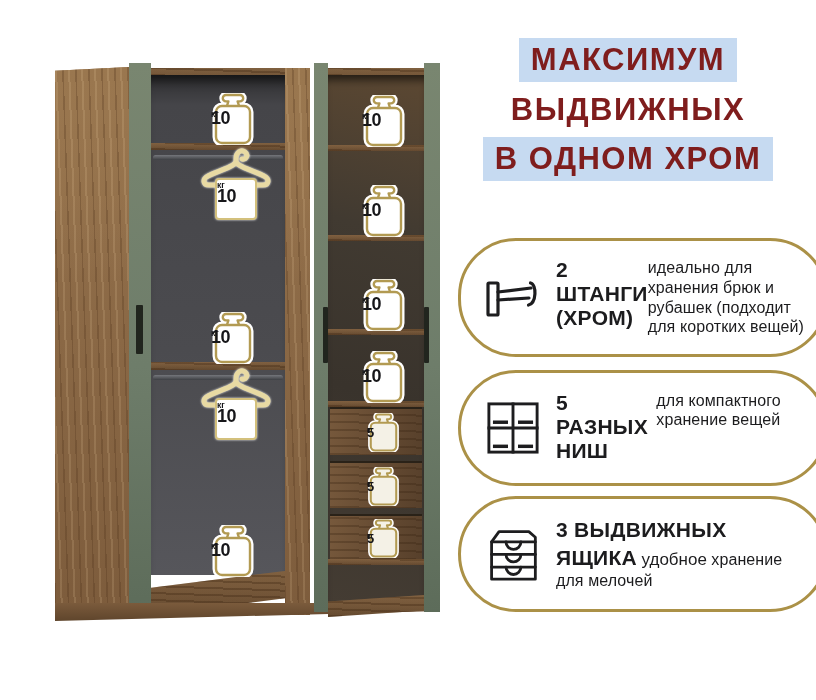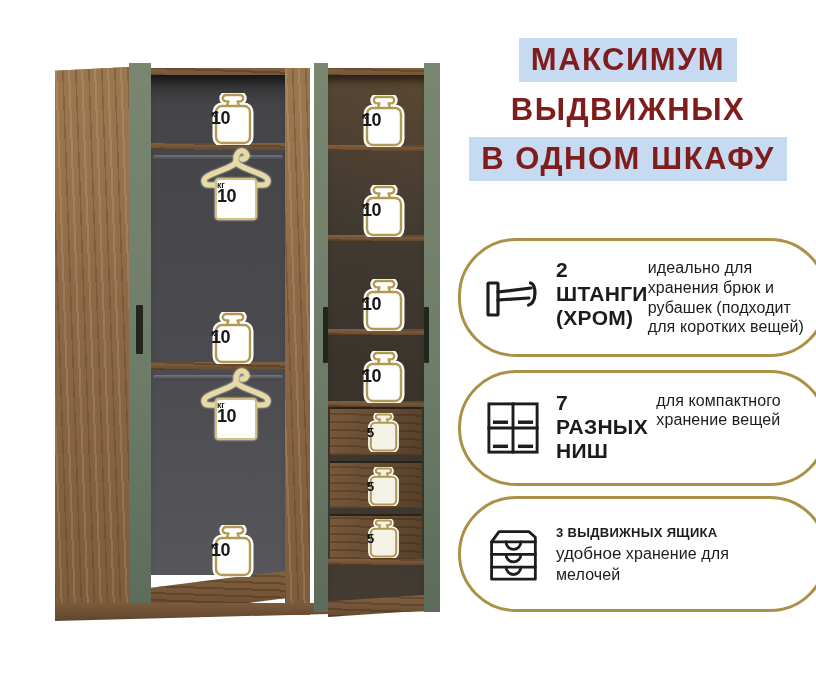--- a/index.html
+++ b/index.html
@@ -91,21 +91,21 @@
     border:3px solid #ab9147;border-radius:58px;
     display:flex;align-items:center;padding:0 18px 0 24px;gap:15px;}
   .card1{top:238px;height:113px;}
   .card2{top:370px;height:110px;}
   .card3{top:496px;height:110px;}
   .cicon{flex:0 0 56px;display:flex;justify-content:center;align-items:center;}
   .ctext{display:flex;flex-direction:row;}
   .ctitle{font-size:21px;font-weight:700;letter-spacing:.3px;margin-bottom:3px;color:#1c1c1e;}
   .cbody{font-size:16px;line-height:1.22;letter-spacing:.1px;color:#1c1c1e;}
   .c3wrap{font-size:16px;line-height:1.3;width:228px;color:#1c1c1e;}
-  .t3{font-size:13px;font-weight:700;letter-spacing:.3px;}
+  .t3{font-size:21px;font-weight:700;letter-spacing:.3px;}
   .suf{font-size:17px;}
 </style>
 </head>
 <body>
 
 <div class="stage">
 
   <div class="wardrobe">
 
     <div class="door-wood woodV"></div>
@@ -331,21 +331,21 @@
       <div class="wtxt">
           <b>5</b>
           <i>кг</i>
         </div>
     </div>
   </div>
 
   <div class="headline">
     <span class="hline hl">МАКСИМУМ</span>
     <span class="hline">ВЫДВИЖНЫХ</span>
-    <span class="hline hl">В ОДНОМ ШКАФУ</span>
+    <span class="hline hl">В ОДНОМ ХРОМ</span>
   </div>
 
   <div class="card card1">
     <div class="cicon">
       <svg viewBox="0 0 56 46" width="56" height="46" fill="none" stroke="#1d1d1f" stroke-width="3.2" stroke-linecap="round" stroke-linejoin="round">
         <rect x="3" y="8" width="10" height="32" rx="1"></rect>
         <path d="M13 17 L46 13"></path>
         <path d="M13 25 L44 23"></path>
         <path d="M45.5 8 C52 9.5 51.5 28 43.5 30"></path>
       </svg>
@@ -364,21 +364,21 @@
         <line x1="3" y1="28" x2="53" y2="28"></line>
         <g stroke-width="3.6">
           <line x1="9" y1="22" x2="21" y2="22"></line>
           <line x1="35" y1="22" x2="47" y2="22"></line>
           <line x1="9" y1="47" x2="21" y2="47"></line>
           <line x1="35" y1="47" x2="47" y2="47"></line>
         </g>
       </svg>
     </div>
     <div class="ctext">
-      <span class="ctitle">7 РАЗНЫХ НИШ</span>
+      <span class="ctitle">5 РАЗНЫХ НИШ</span>
       <span class="cbody">для компактного хранение вещей</span>
     </div>
   </div>
 
   <div class="card card3">
     <div class="cicon">
       <svg viewBox="0 0 58 58" width="54" height="54" fill="none" stroke="#1d1d1f" stroke-width="3" stroke-linecap="round" stroke-linejoin="round">
         <path d="M6 16 L14 5 H46 L53 11 V16"></path>
         <rect x="6" y="16" width="47" height="40"></rect>
         <line x1="6" y1="29.5" x2="53" y2="29.5"></line>

